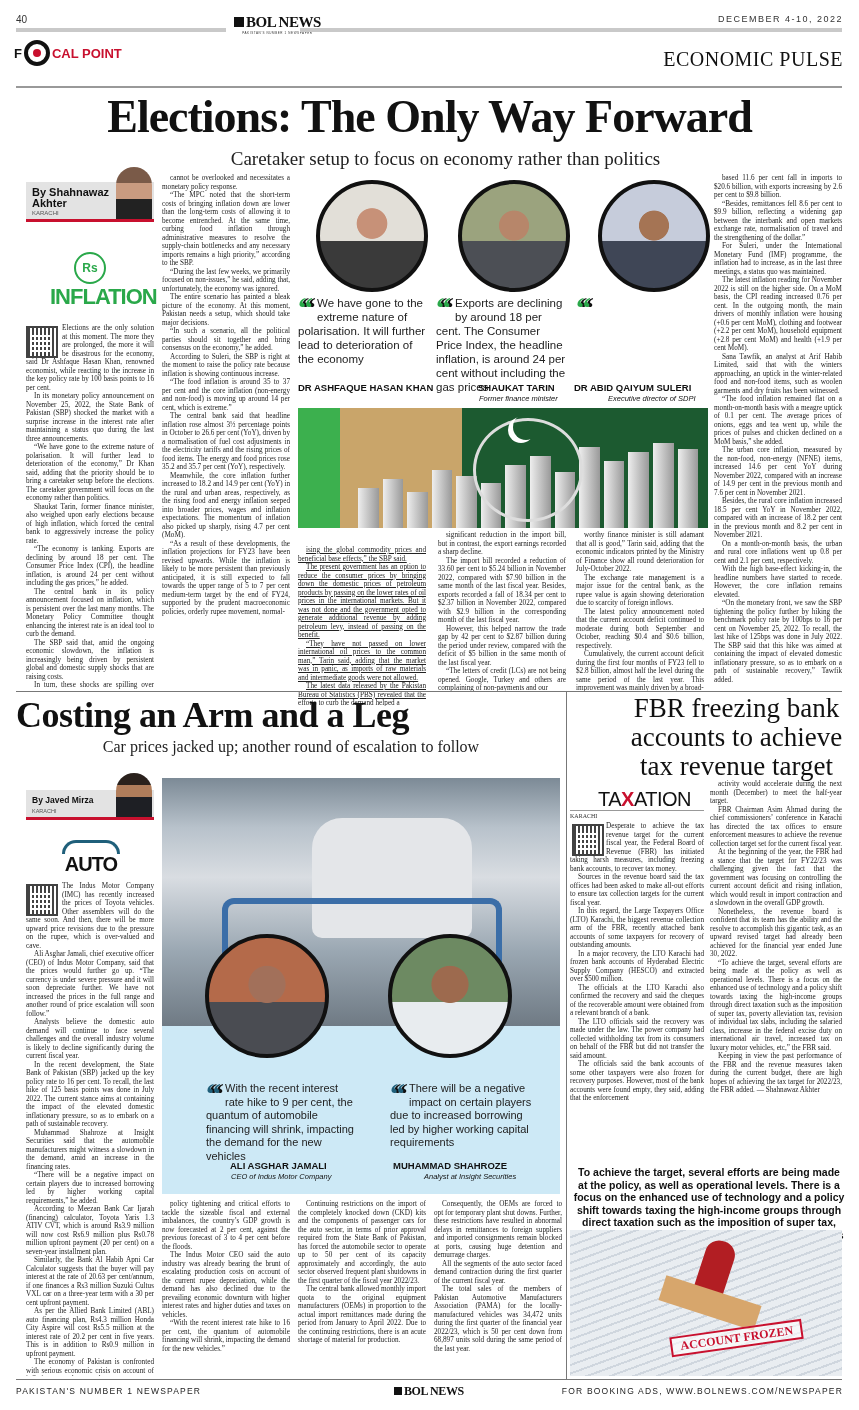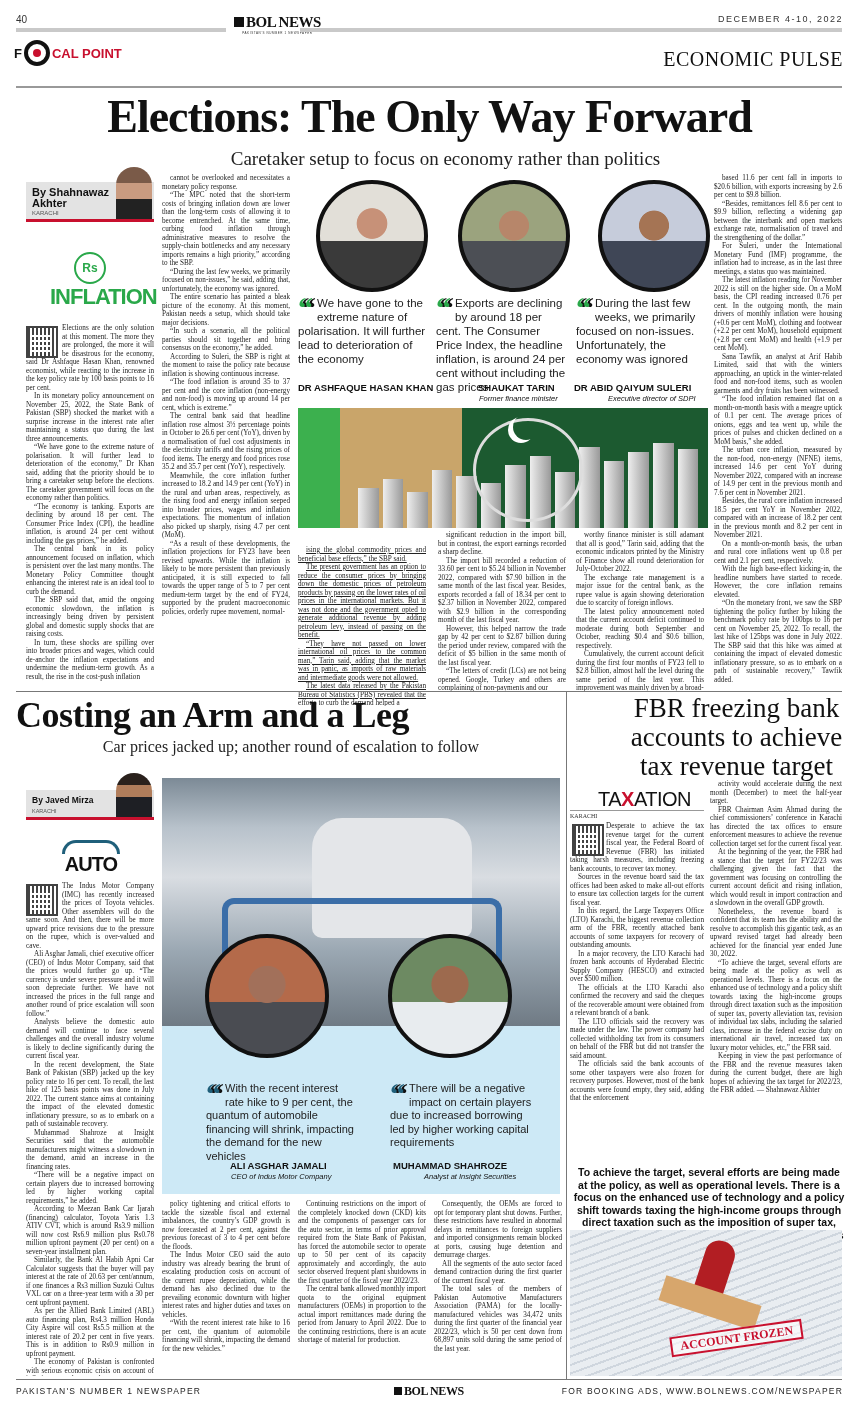--- a/index.html
+++ b/index.html
@@ -147,20 +147,21 @@
   <div class="word">INFLATION</div>
 </div>
 
 <div class="qr" style="left:26px; top:326px;"></div>
 
 <div class="col" id="s1c0" style="left:26px; top:324px; width:128px; height:366px;">
     <span style="float: left; width: 36px; height: 34px;"></span>
     <p style="text-indent: 0px; padding-left: 0px;">Elections are the only solution at this moment. The more they are prolonged, the more it will be disastrous for the economy, said Dr Ashfaque Hasan Khan, renowned economist, while reacting to the increase in the key policy rate by 100 basis points to 16 per cent.</p>
     <p>In its monetary policy announcement on November 25, 2022, the State Bank of Pakistan (SBP) shocked the market with a surprise increase in the interest rate after maintaining a status quo during the last three announcements.</p>
     <p>“We have gone to the extreme nature of polarisation. It will further lead to deterioration of the economy,” Dr Khan said, adding that the priority should be to bring a caretaker setup before the elections. The caretaker government will focus on the economy rather than politics.</p>
+    <p>Shaukat Tarin, former finance minister, also weighed upon early elections because of high inflation, which forced the central bank to aggressively increase the policy rate.</p>
     <p>“The economy is tanking. Exports are declining by around 18 per cent. The Consumer Price Index (CPI), the headline inflation, is around 24 per cent without including the gas prices,” he added.</p>
     <p>The central bank in its policy announcement focused on inflation, which is persistent over the last many months. The Monetary Policy Committee thought enhancing the interest rate is an ideal tool to curb the demand.</p>
     <p>The SBP said that, amid the ongoing economic slowdown, the inflation is increasingly being driven by persistent global and domestic supply shocks that are raising costs.</p>
     <p>In turn, these shocks are spilling over into broader prices and wages, which could de-anchor the inflation expectations and undermine the medium-term growth. As a result, the rise in the cost-push inflation</p>
   </div>
 <div class="col" id="s1c1" style="left:162px; top:174px; width:128px; height:516px;">
     <p>cannot be overlooked and necessitates a monetary policy response.</p>
     <p>“The MPC noted that the short-term costs of bringing inflation down are lower than the long-term costs of allowing it to become entrenched. At the same time, curbing food inflation through administrative measures to resolve the supply-chain bottlenecks and any necessary imports remains a high priority,” according to the SBP.</p>
     <p>“During the last few weeks, we primarily focused on non-issues,” he said, adding that, unfortunately, the economy was ignored.</p>
     <p>The entire scenario has painted a bleak picture of the economy. At this moment, Pakistan needs a setup, which should take major decisions.</p>
@@ -202,21 +203,21 @@
     <p>With the high base-effect kicking-in, the headline numbers have started to recede. However, the core inflation remains elevated.</p>
     <p>“On the monetary front, we saw the SBP tightening the policy further by hiking the benchmark policy rate by 100bps to 16 per cent on November 25, 2022. To recall, the last hike of 125bps was done in July 2022. The SBP said that this hike was aimed at containing the impact of elevated domestic inflationary pressure, so as to embark on a path of sustainable recovery,” Tawfik added.</p>
   </div>
 
 <div class="portrait p1"></div>
 <div class="portrait p2"></div>
 <div class="portrait p3"></div>
 
 <div class="quote" style="left:298px; top:296px;"><span class="qm">“</span><span>We have gone to the extreme nature of polarisation. It will further lead to deterioration of the economy</span></div>
 <div class="quote" style="left:436px; top:296px;"><span class="qm">“</span><span>Exports are declining by around 18 per cent. The Consumer Price Index, the headline inflation, is around 24 per cent without including the gas prices</span></div>
-<div class="quote" style="left:576px; top:296px;"><span class="qm">“</span><span>During the last few weeks, we primarily focused on non-issues. Unfortunately, the economy was ignored</span></div>
+<div class="quote" style="left:576px; top:296px;"><span class="qm">“</span></div>
 
 <div class="qname" style="left:298px; top:382px;">DR ASHFAQUE HASAN KHAN</div>
 <div class="qrole" style="left:376px; top:414px;margin-left:42px;">Senior economist</div>
 <div class="qname" style="left:478px; top:382px;">SHAUKAT TARIN</div>
 <div class="qrole" style="left:479px; top:394px;">Former finance minister</div>
 <div class="qname" style="left:574px; top:382px;">DR ABID QAIYUM SULERI</div>
 <div class="qrole" style="left:608px; top:394px;">Executive director of SDPI</div>
 
 <div class="econ-img">
   <div class="bars">

